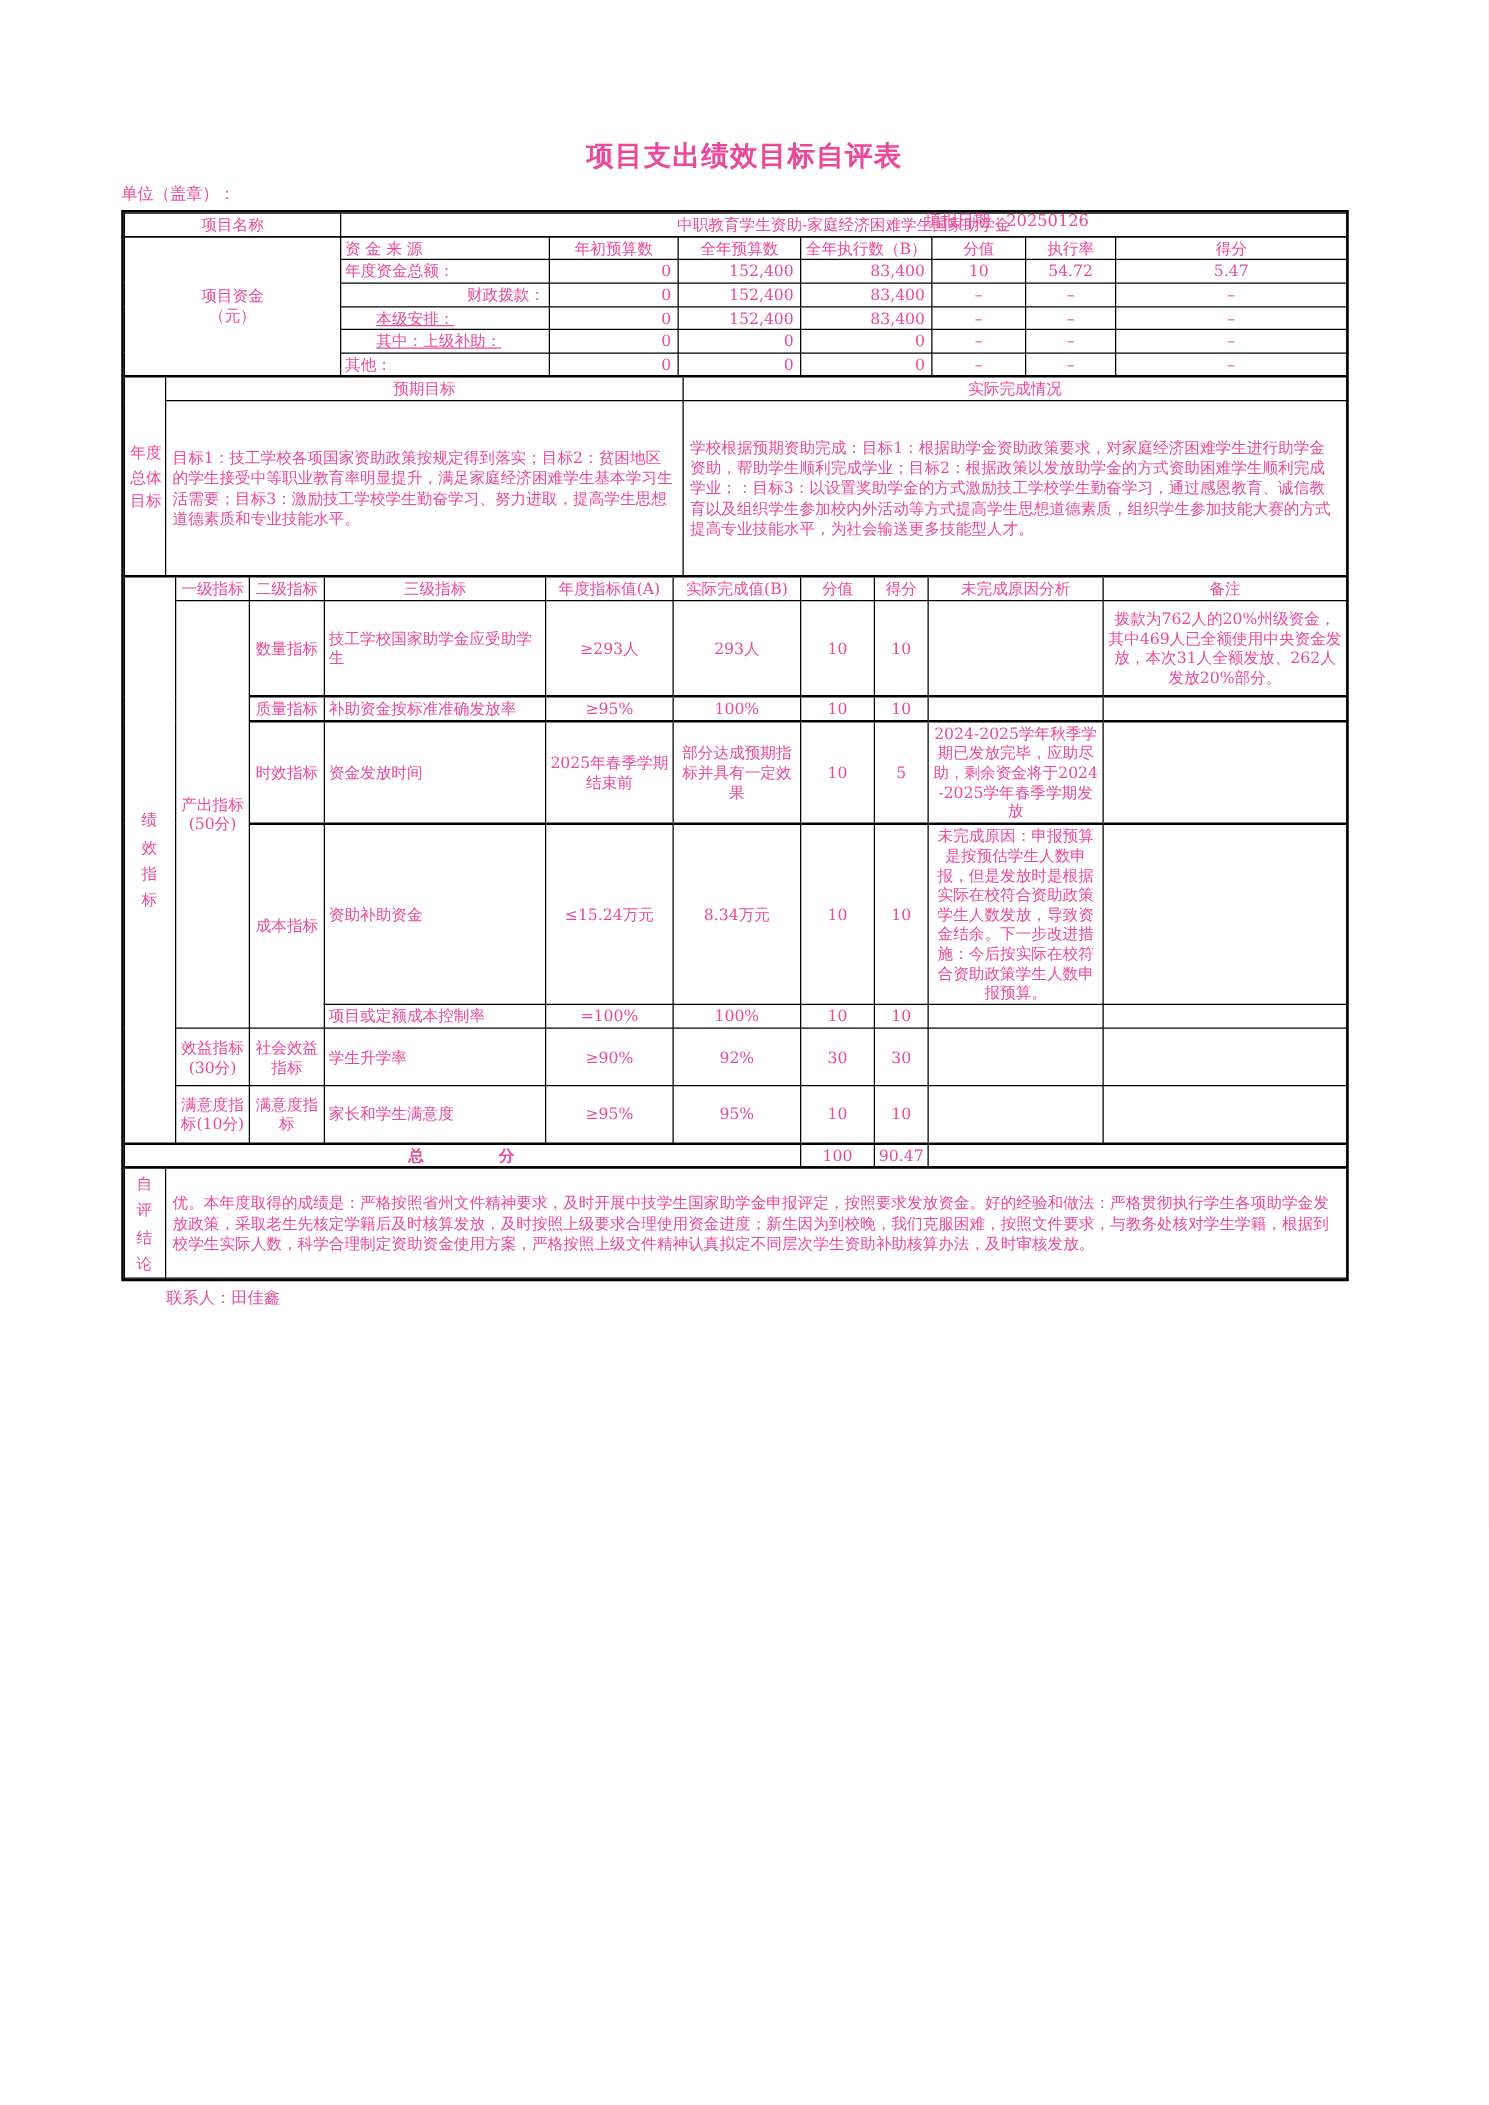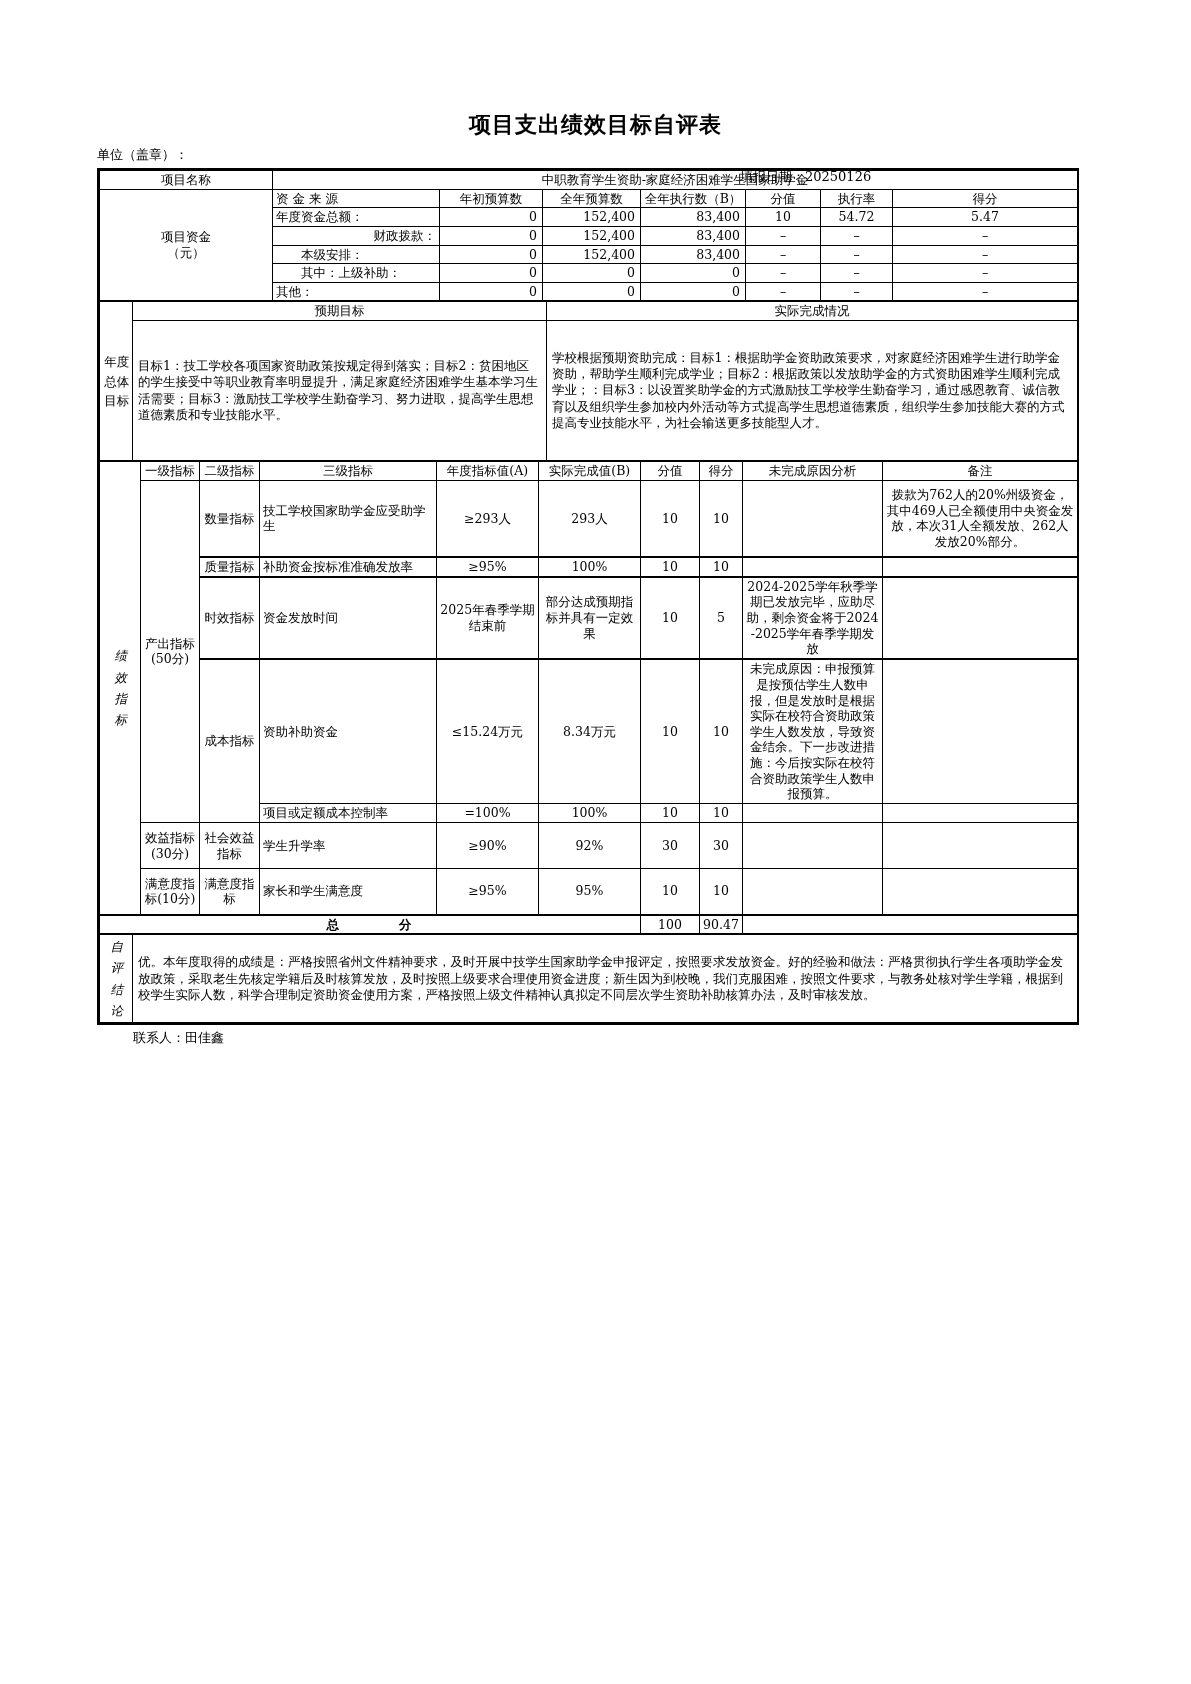--- a/index.html
+++ b/index.html
@@ -1,39 +1,39 @@
 <!DOCTYPE html>
 <html><head>
 <meta charset="utf-8">
 <style>
   html,body{margin:0;padding:0;background:#e8e8e8;}
   .page{
     width:1191px;height:1684px;background:#ffffff;position:relative;
     font-family:"DejaVu Serif","Liberation Serif",serif;
-    color:#000000;box-sizing:border-box;
+    color:#ec4899;box-sizing:border-box;
   }
   .doc-title{
     padding-top:110px;text-align:center;font-size:22px;font-weight:bold;
     font-family:"DejaVu Sans","Liberation Sans",sans-serif;letter-spacing:1px;
   }
   .doc-subtitle{text-align:center;font-size:12px;margin-top:5px;}
   .meta-line{position:relative;width:1191px;height:20px;margin-top:6px;font-size:13px;}
   .meta-unit{position:absolute;left:97px;top:0;}
   .meta-date{position:absolute;left:740px;top:0;margin-top:22px;}
   .tblwrap{width:978px;margin-left:97px;border:2px solid #000;margin-top:2px;}
   table{width:100%;border-collapse:collapse;table-layout:fixed;font-size:12.5px;line-height:1.25;}
   table + table{margin-top:-1px;}
   td{border:1px solid #000;padding:1px 3px;text-align:center;vertical-align:middle;
      word-break:break-all;overflow:hidden;}
   tr.bt2 td{border-top:2px solid #000;}
   .lft{text-align:left;}
   .num{text-align:right;padding-right:5px;}
   .ind1{padding-left:16px;text-align:right;}
-  .ind2{padding-left:28px;}
-  .vchar{display:inline-block;width:1.1em;line-height:1.7;text-align:right;font-style:italic;}
+  .ind2{padding-left:28px;text-decoration:underline;}
+  .vchar{display:inline-block;width:1.1em;line-height:1.7;text-align:left;}
   .vchar2{display:inline-block;width:2.2em;line-height:1.55;text-align:center;}
   .goaltxt{text-align:left;vertical-align:middle;line-height:1.3;padding:3px 5px;}
   .total-label{letter-spacing:2px;font-weight:bold;}
   .contact-line{margin-left:133px;margin-top:4px;font-size:13px;}
 </style>
 </head>
 <body>
 
 <div class="page">
 

